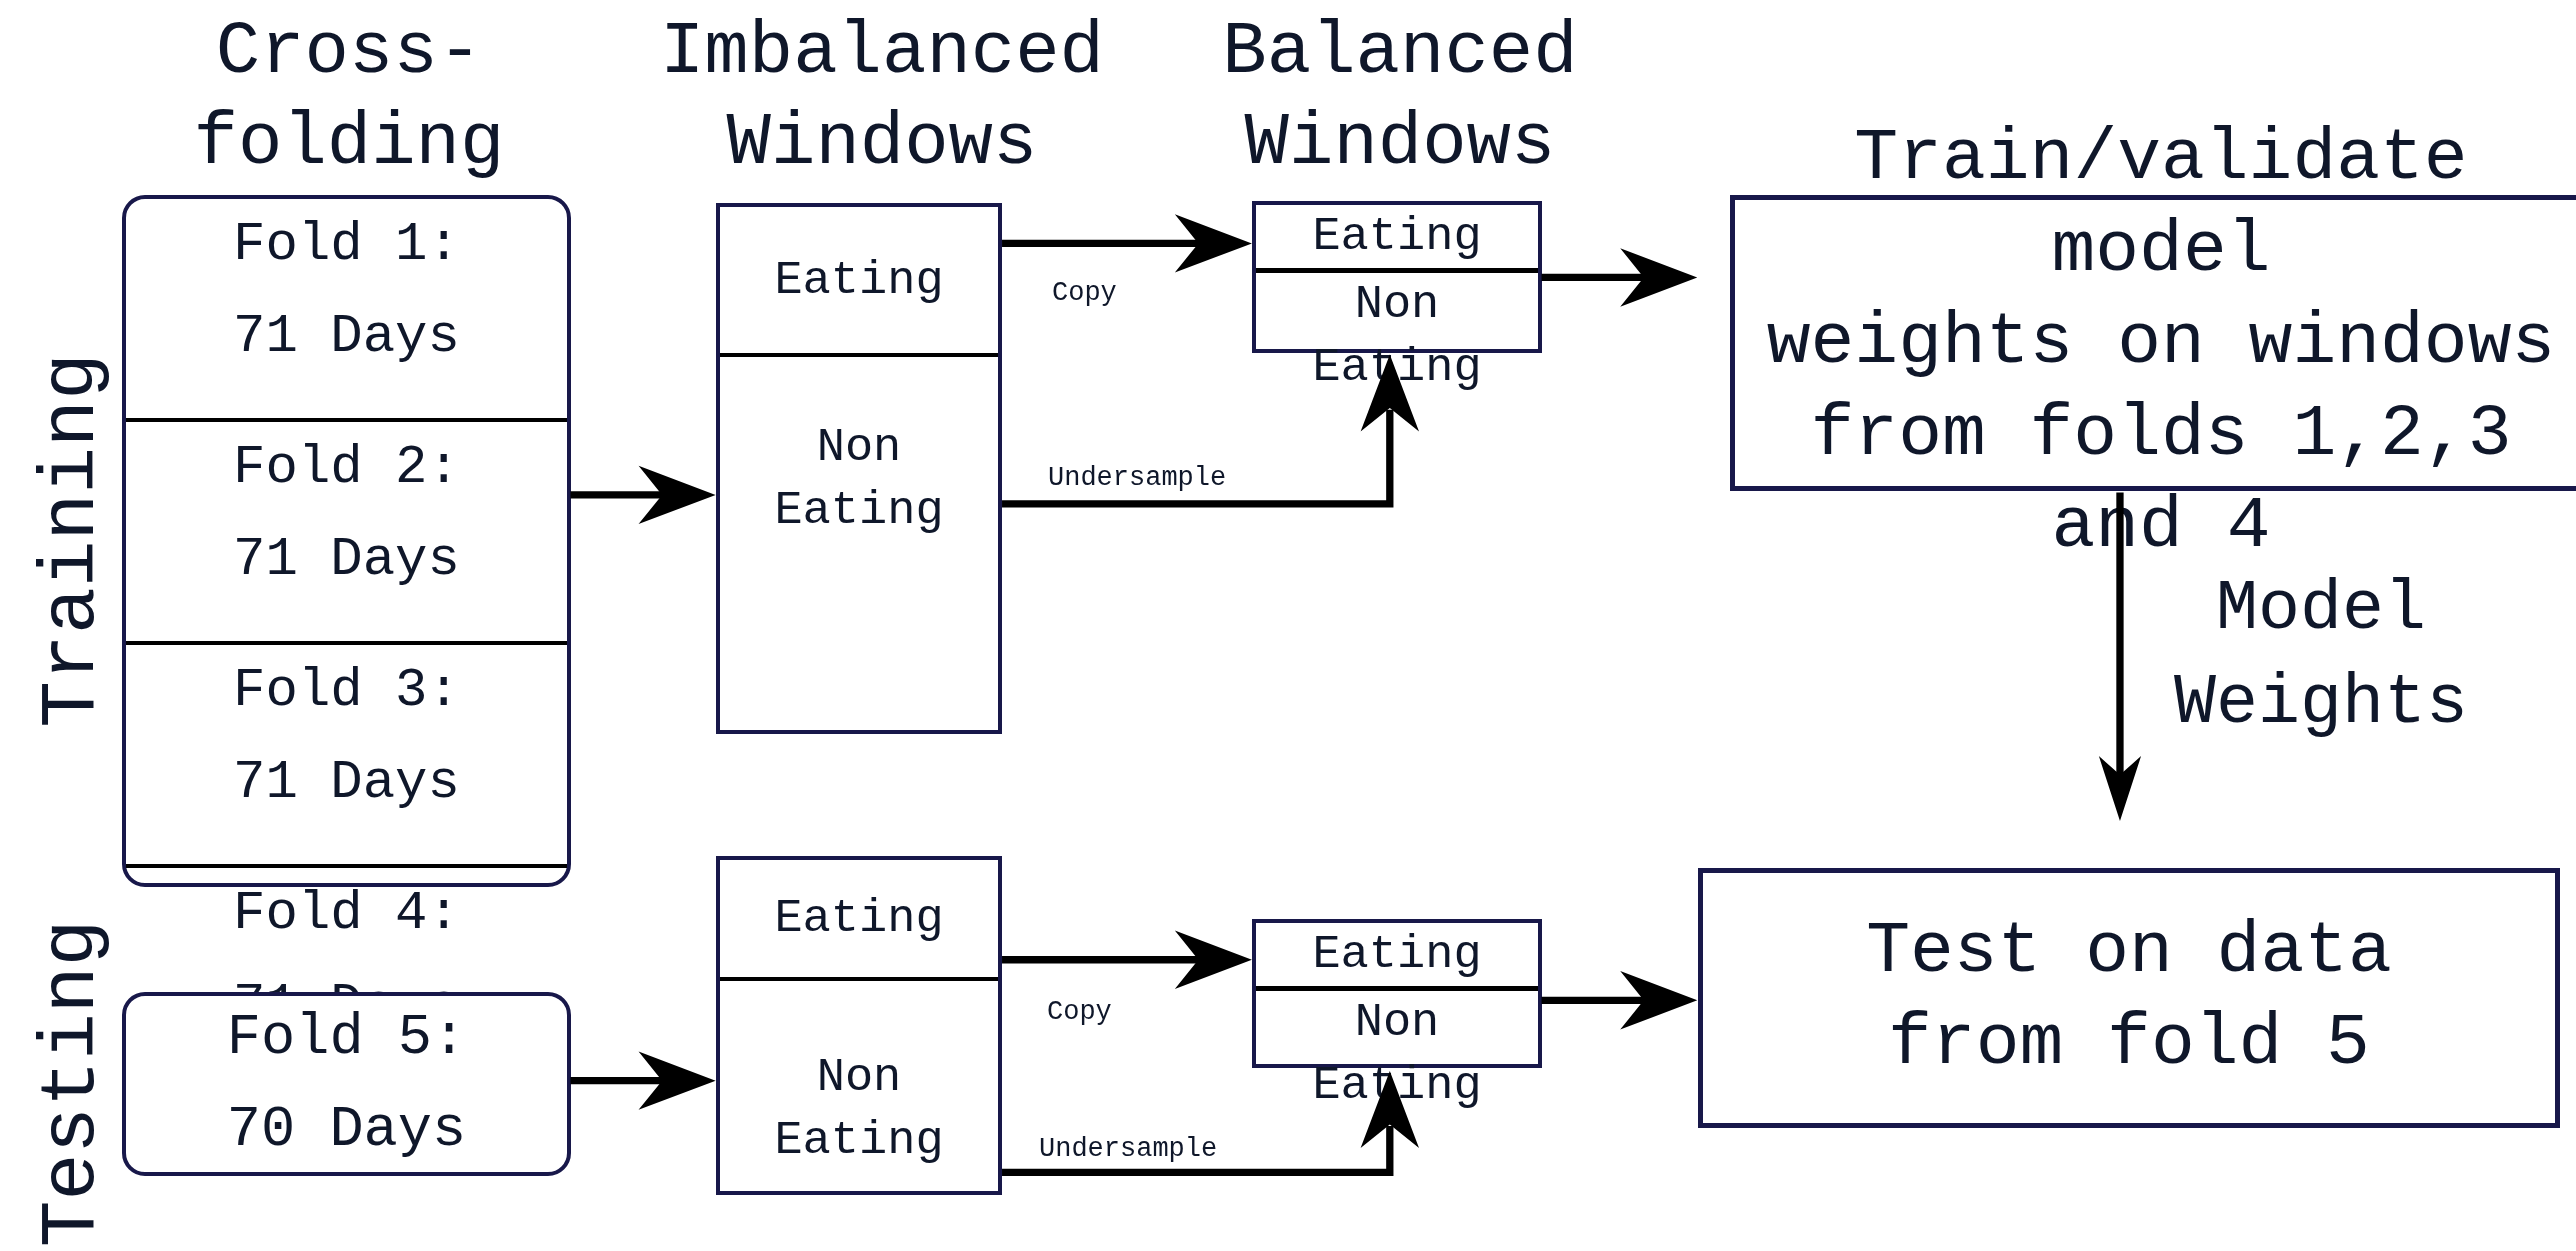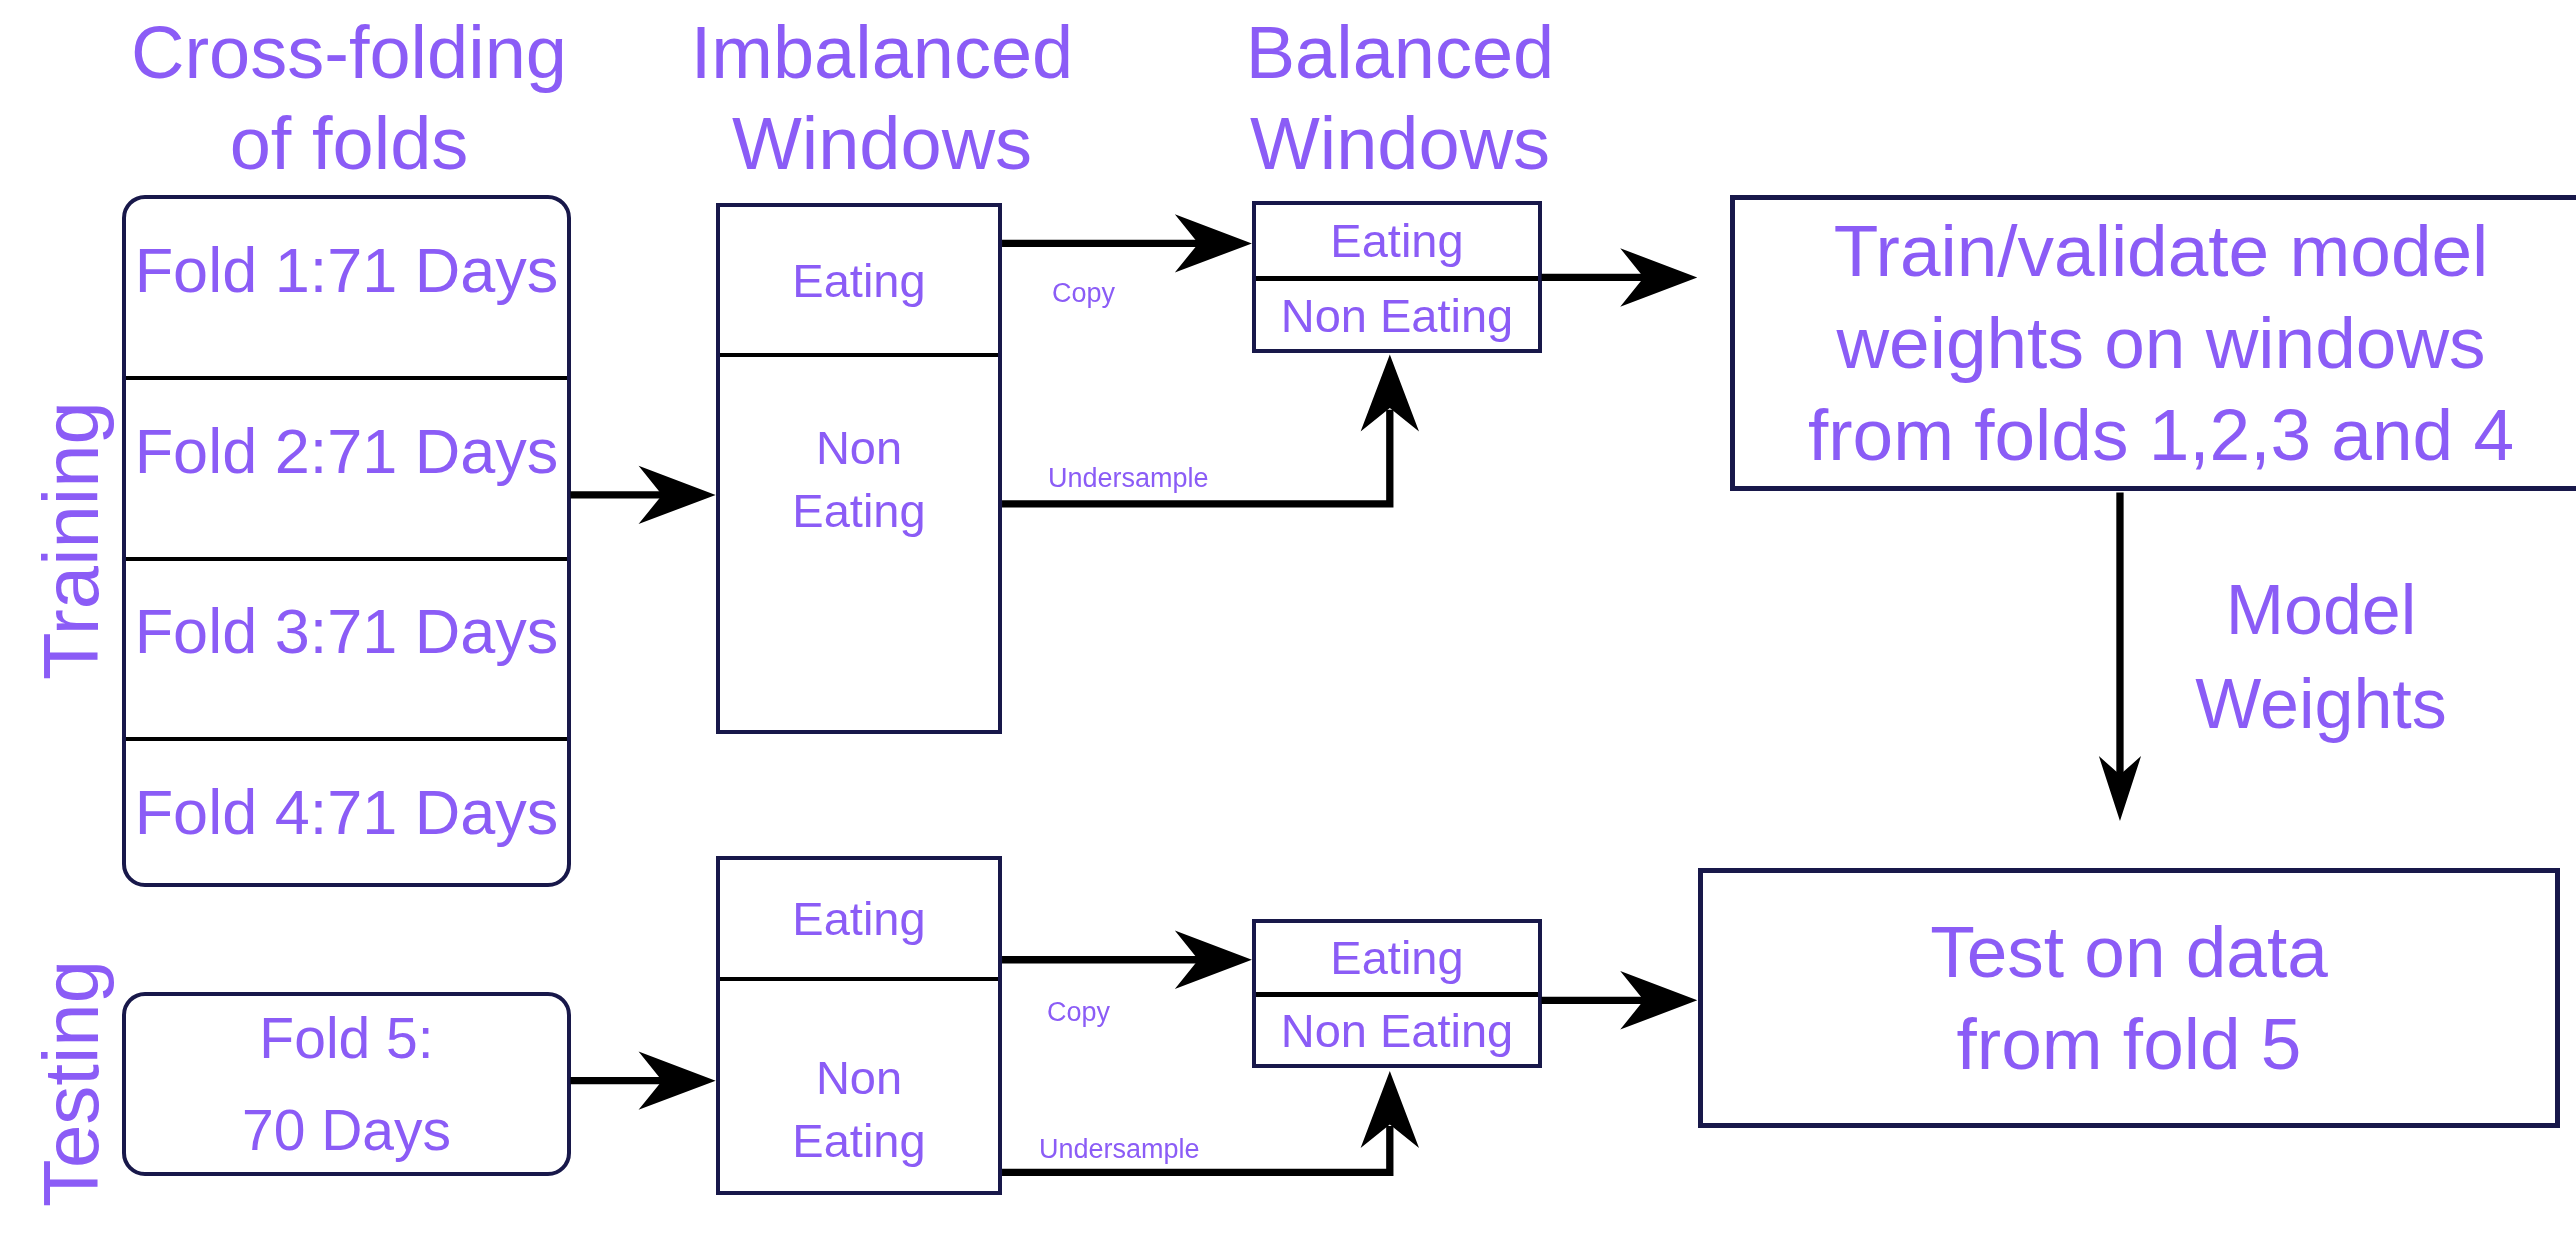--- a/index.html
+++ b/index.html
@@ -1,34 +1,34 @@
 <!DOCTYPE html>
 <html style="font-size:13px"><head>
 <meta charset="utf-8">
 <style>
   html,body{margin:0;padding:0;background:#ffffff;}
   #canvas{
     position:relative;width:2576px;height:1251px;background:#ffffff;
-    font-family:Liberation Sans, sans-serif;color:#8b5cf6;overflow:hidden;
+    font-family:Liberation Mono, monospace;color:#0f172a;overflow:hidden;
   }
   
   .hdr{position:absolute;top:6.5px;width:568px;text-align:center;font-size:74px;line-height:91px;}
   #hdr-cross{left:65px;}
   #hdr-imb{left:598px;}
   #hdr-bal{left:1116px;}
   
   .vlabel{position:absolute;width:422px;height:105px;display:flex;align-items:center;justify-content:center;
           font-size:78px;transform:rotate(-90deg);}
   #lbl-training{left:-140px;top:488px;}
   #lbl-testing{left:-140px;top:1031px;}
   
   .rbox{position:absolute;border:4.9px solid #18184a;border-radius:23px;background:#fff;box-sizing:border-box;}
   #folds-box{left:122px;top:195px;width:449px;height:692px;display:flex;flex-direction:column;}
-  .fold-row{flex:1;display:flex;flex-direction:row;align-items:center;justify-content:center;
-            font-size:63px;line-height:92px;text-align:right;}
+  .fold-row{flex:1;display:flex;flex-direction:column;align-items:center;justify-content:center;
+            font-size:54px;line-height:92px;text-align:left;}
   .fold-row + .fold-row{border-top:4.9px solid #000;margin-top:35px;}
   #fold5-box{left:122px;top:992px;width:449px;height:184px;display:flex;flex-direction:column;
              align-items:center;justify-content:center;font-size:57px;line-height:92px;text-align:center;}
   
   .wbox{position:absolute;border:4.9px solid #18184a;box-sizing:border-box;background:#fff;
         display:flex;flex-direction:column;}
   .comp{display:flex;flex-direction:column;align-items:center;justify-content:center;
         font-size:47px;line-height:63px;text-align:center;box-sizing:border-box;}
   #imb-train{left:716px;top:203px;width:286px;height:531px;}
   #imb-train .c-top{height:146px;}

